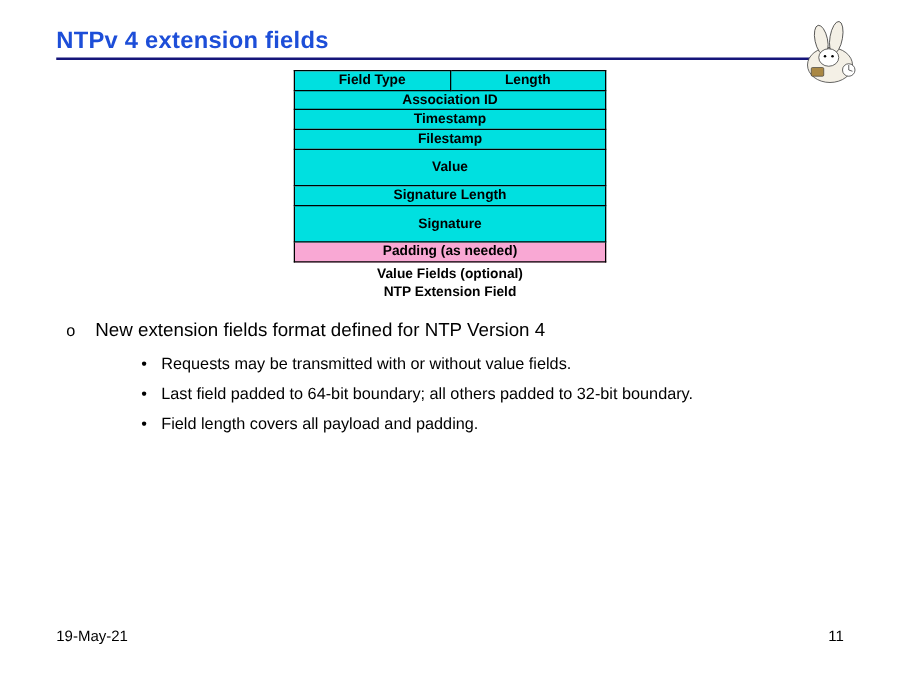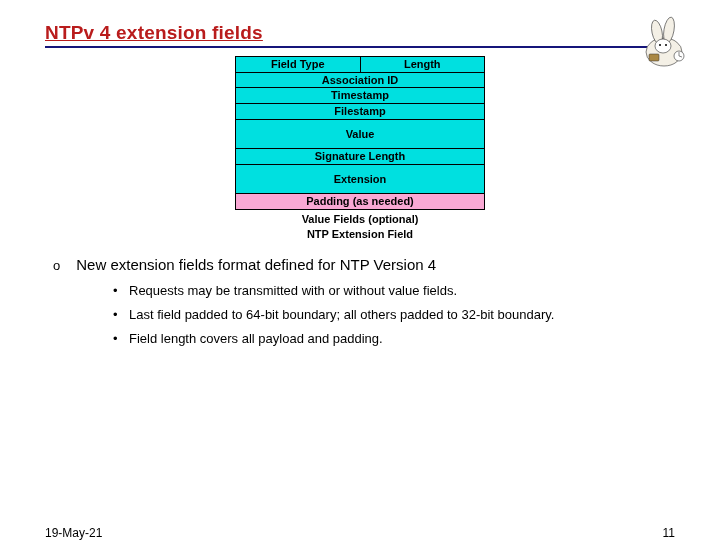--- a/index.html
+++ b/index.html
@@ -14,23 +14,22 @@
   .title-row {
     display: flex;
     align-items: flex-end;
     border-bottom: 2px solid #15157a;
     padding-bottom: 2px;
     margin-bottom: 8px;
   }
   .title {
     font-size: 19px;
     font-weight: bold;
-    color: #b91c1c;
+    color: #1d4ed8;
     letter-spacing: 0.2px;
-    text-decoration: underline;
   }
   .rabbit {
     position: absolute;
     right: 28px;
     top: 10px;
     width: 55px;
     height: 60px;
   }
   .diagram-wrap {
     display: flex;
@@ -64,21 +63,21 @@
     padding-left: 8px;
   }
   .lead-row { display: flex; align-items: baseline; gap: 16px; margin-bottom: 10px; }
   .lead-o { font-size: 13px; color: #000; }
   .lead { font-size: 15px; font-weight: normal; }
   ul.bullets { list-style: none; padding-left: 60px; }
   ul.bullets li { font-size: 13px; margin: 9px 0; position: relative; padding-left: 16px; }
   ul.bullets li::before { content: "•"; position: absolute; left: 0; top: 0; }
   .footer {
     position: absolute;
-    bottom: 0;
+    bottom: 24px;
     left: 45px;
     right: 45px;
     display: flex;
     justify-content: space-between;
     font-size: 12px;
   }
 </style>
 </head>
 <body>
 
@@ -115,21 +114,21 @@
     <tr>
           <td colspan="2">Filestamp</td>
         </tr>
     <tr>
           <td colspan="2" class="tall">Value</td>
         </tr>
     <tr>
           <td colspan="2">Signature Length</td>
         </tr>
     <tr>
-          <td colspan="2" class="tall">Extension</td>
+          <td colspan="2" class="tall">Signature</td>
         </tr>
     <tr>
           <td colspan="2" class="plain">Padding (as needed)</td>
         </tr>
   </tbody>
     </table>
   <div class="caption">Value Fields (optional)</div>
   <div class="caption">NTP Extension Field</div>
 </div>
 

